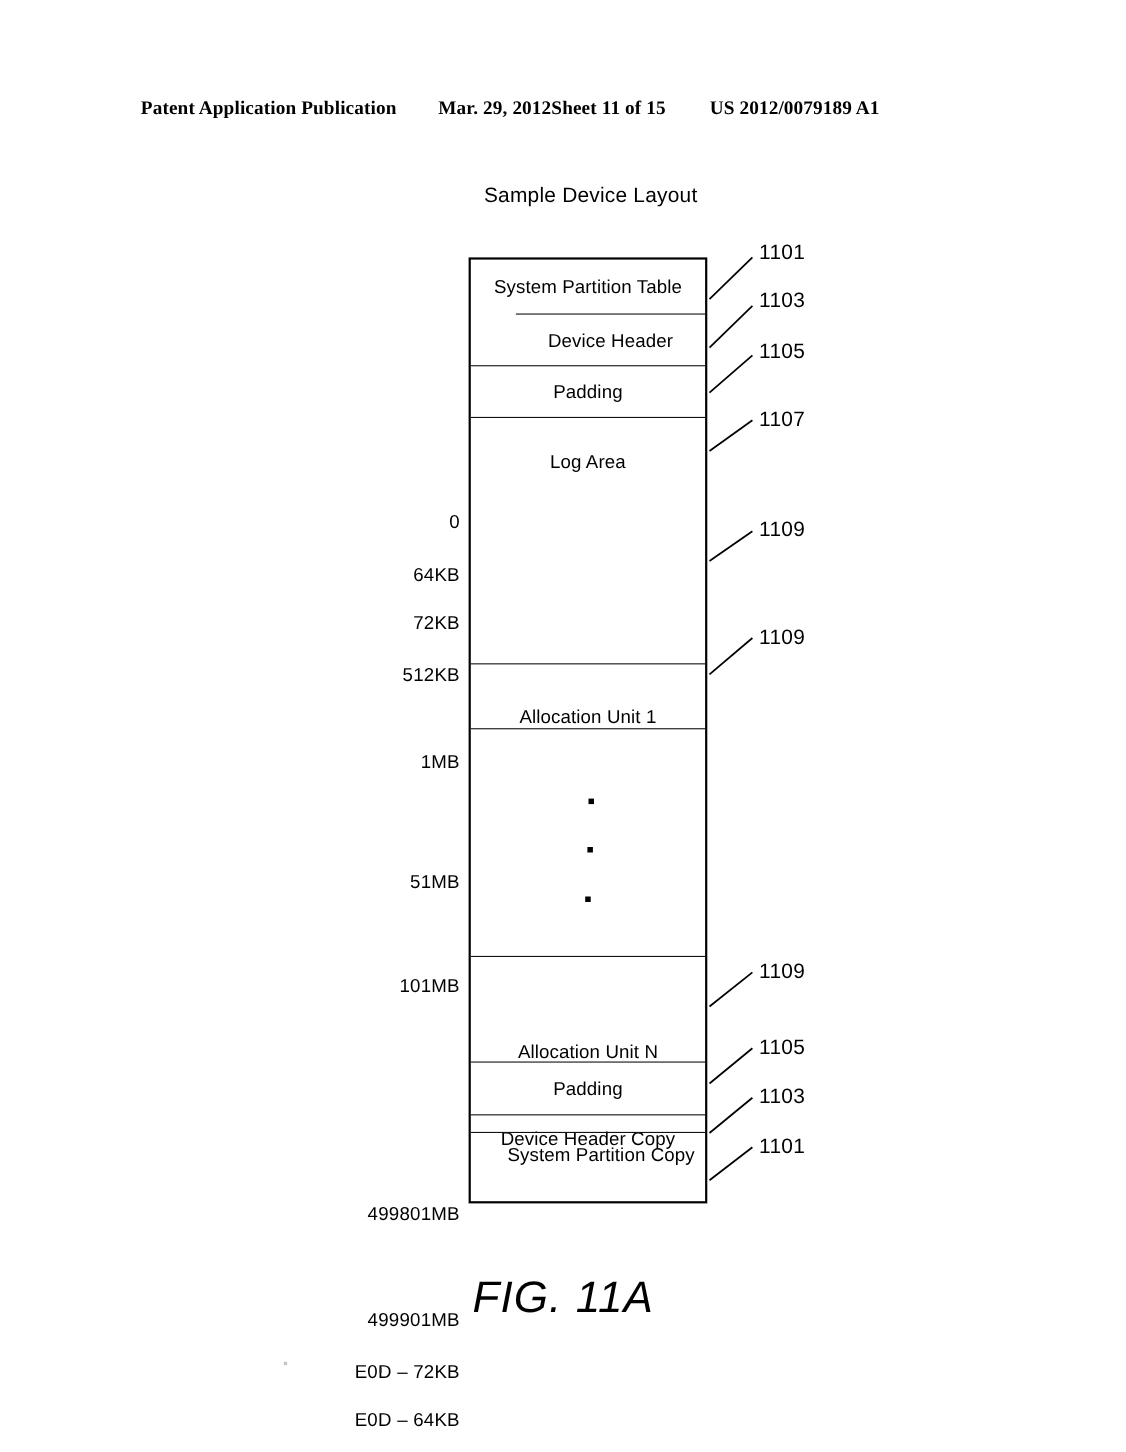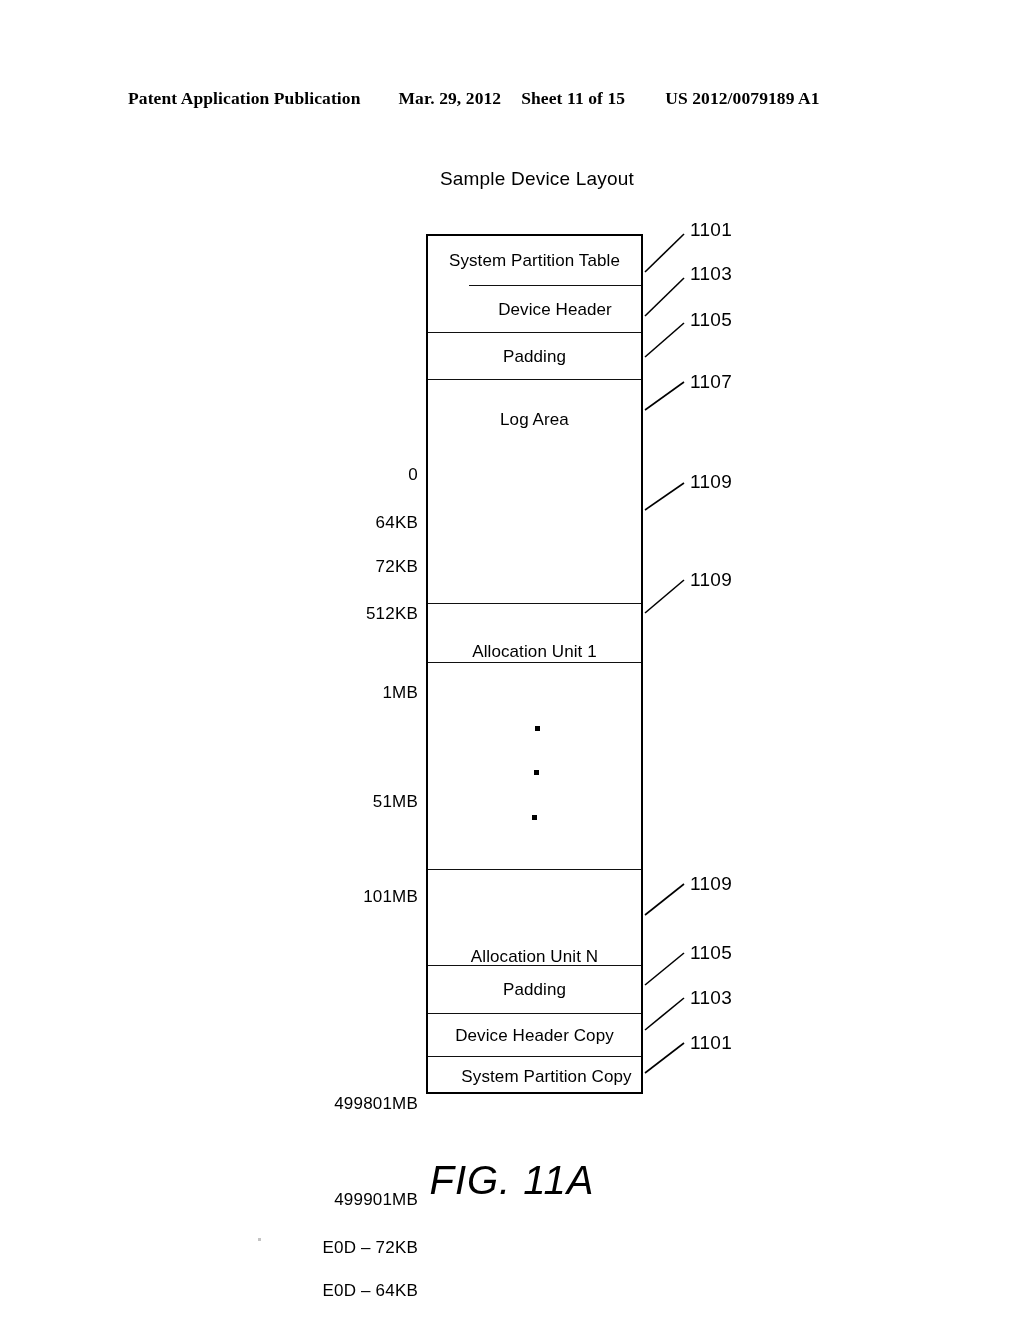--- a/index.html
+++ b/index.html
@@ -26,21 +26,21 @@
     display: flex;
     align-items: baseline;
     font-family: "Liberation Serif", serif;
     font-weight: bold;
     font-size: 17.5px;
     letter-spacing: 0.1px;
     white-space: nowrap;
   }
   .hdr-pub   { }
   .hdr-date  { margin-left: 38px; }
-  .hdr-sheet { margin-left: 20px; }
+  .hdr-sheet { margin-left: 0; }
   .hdr-num   { margin-left: 40px; }
 
   
   .figure {
     position: absolute;
     left: 0;
     top: 0;
     width: 1024px;
     height: 1320px;
     text-decoration: underline;
@@ -219,21 +219,21 @@
     </div>
 
     <div class="band sep" style="top:729px; height:48px;">
       <span class="band-label">Padding</span>
     </div>
 
     <div class="band sep" style="top:777px; height:43px;">
       <span class="band-label">Device Header Copy</span>
     </div>
 
-    <div class="band sep" style="top:820px; height:39px;padding-left:24px;">
+    <div class="band sep" style="top:793px; height:39px;padding-left:24px;">
       <span class="band-label">System Partition Copy</span>
     </div>
 
   </div>
 
   <div class="ellipsis-dots">
     <i style="left:3px;  top:0px;"></i>
     <i style="left:2px;  top:44px;"></i>
     <i style="left:0px;  top:89px;"></i>
   </div>

